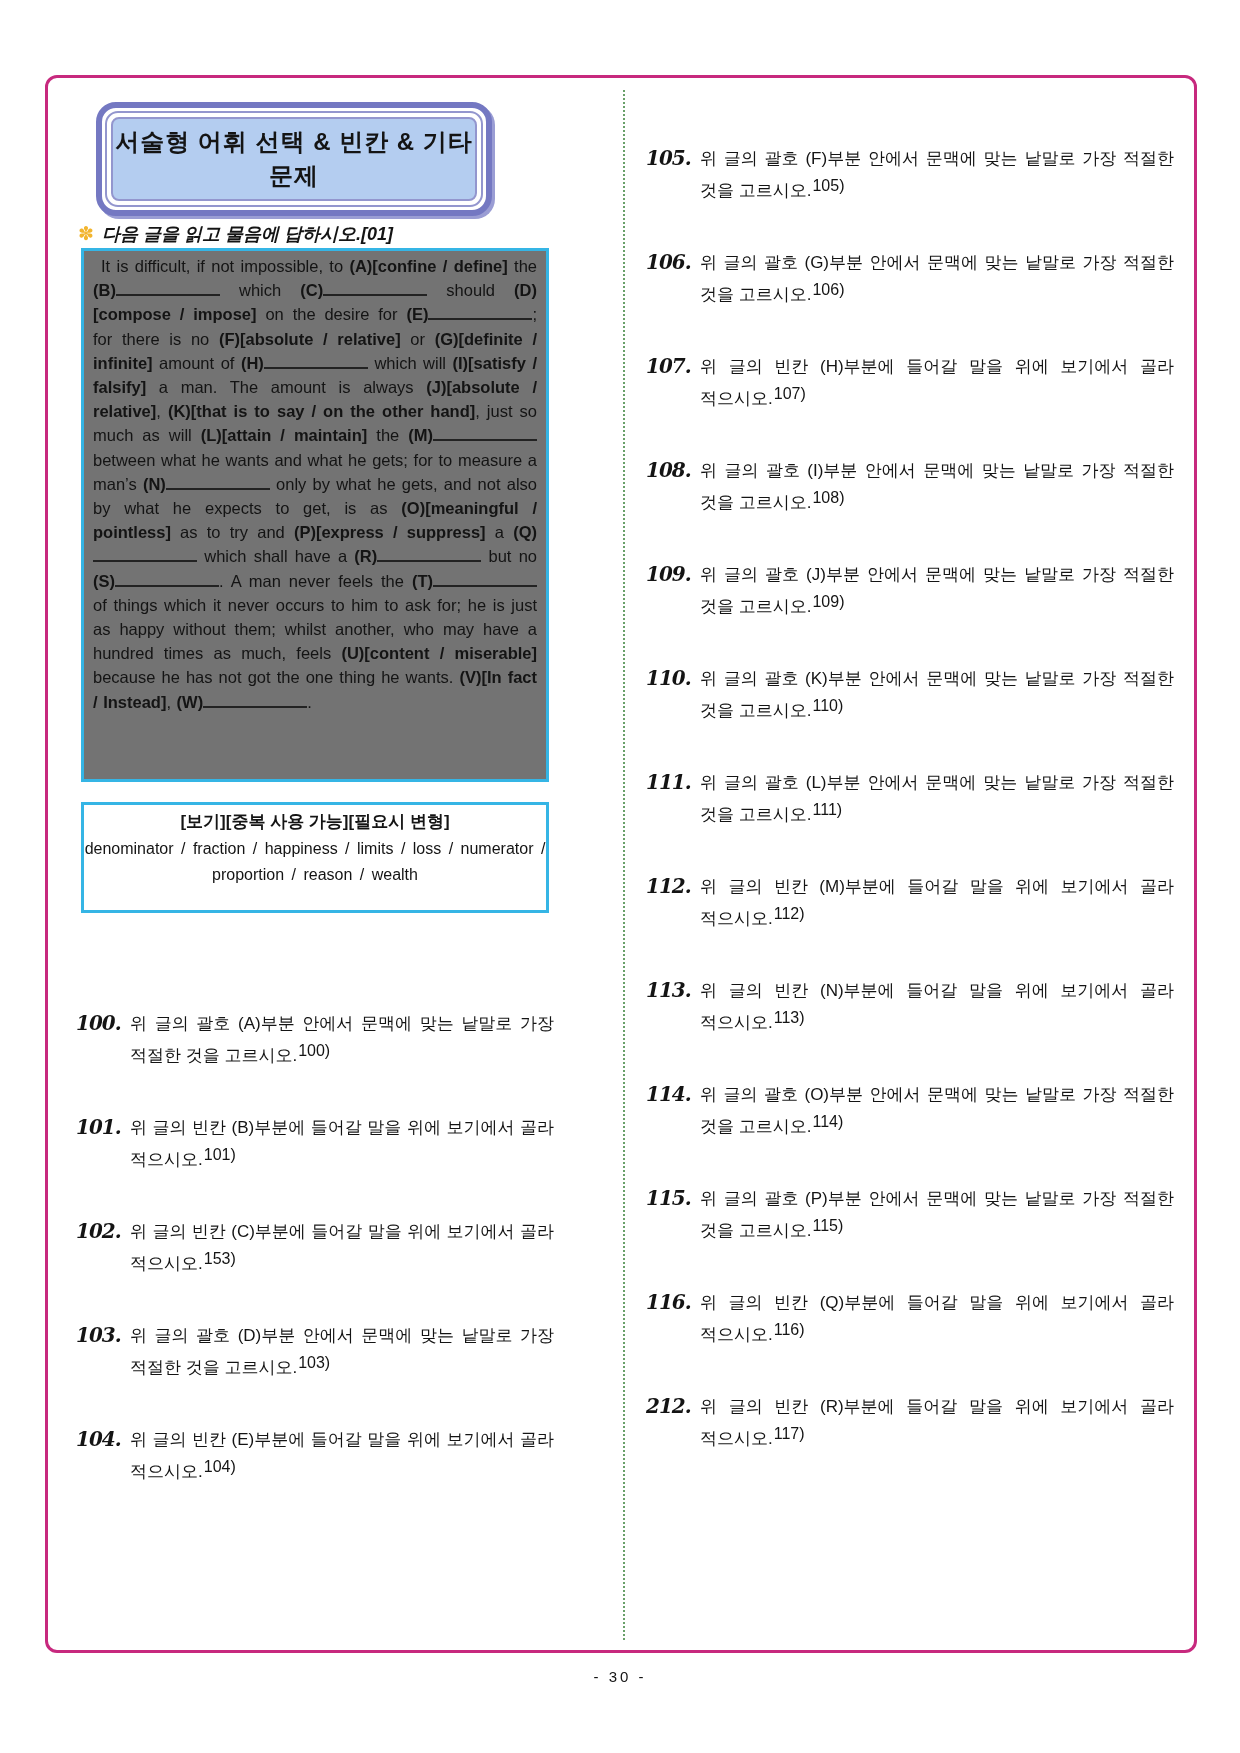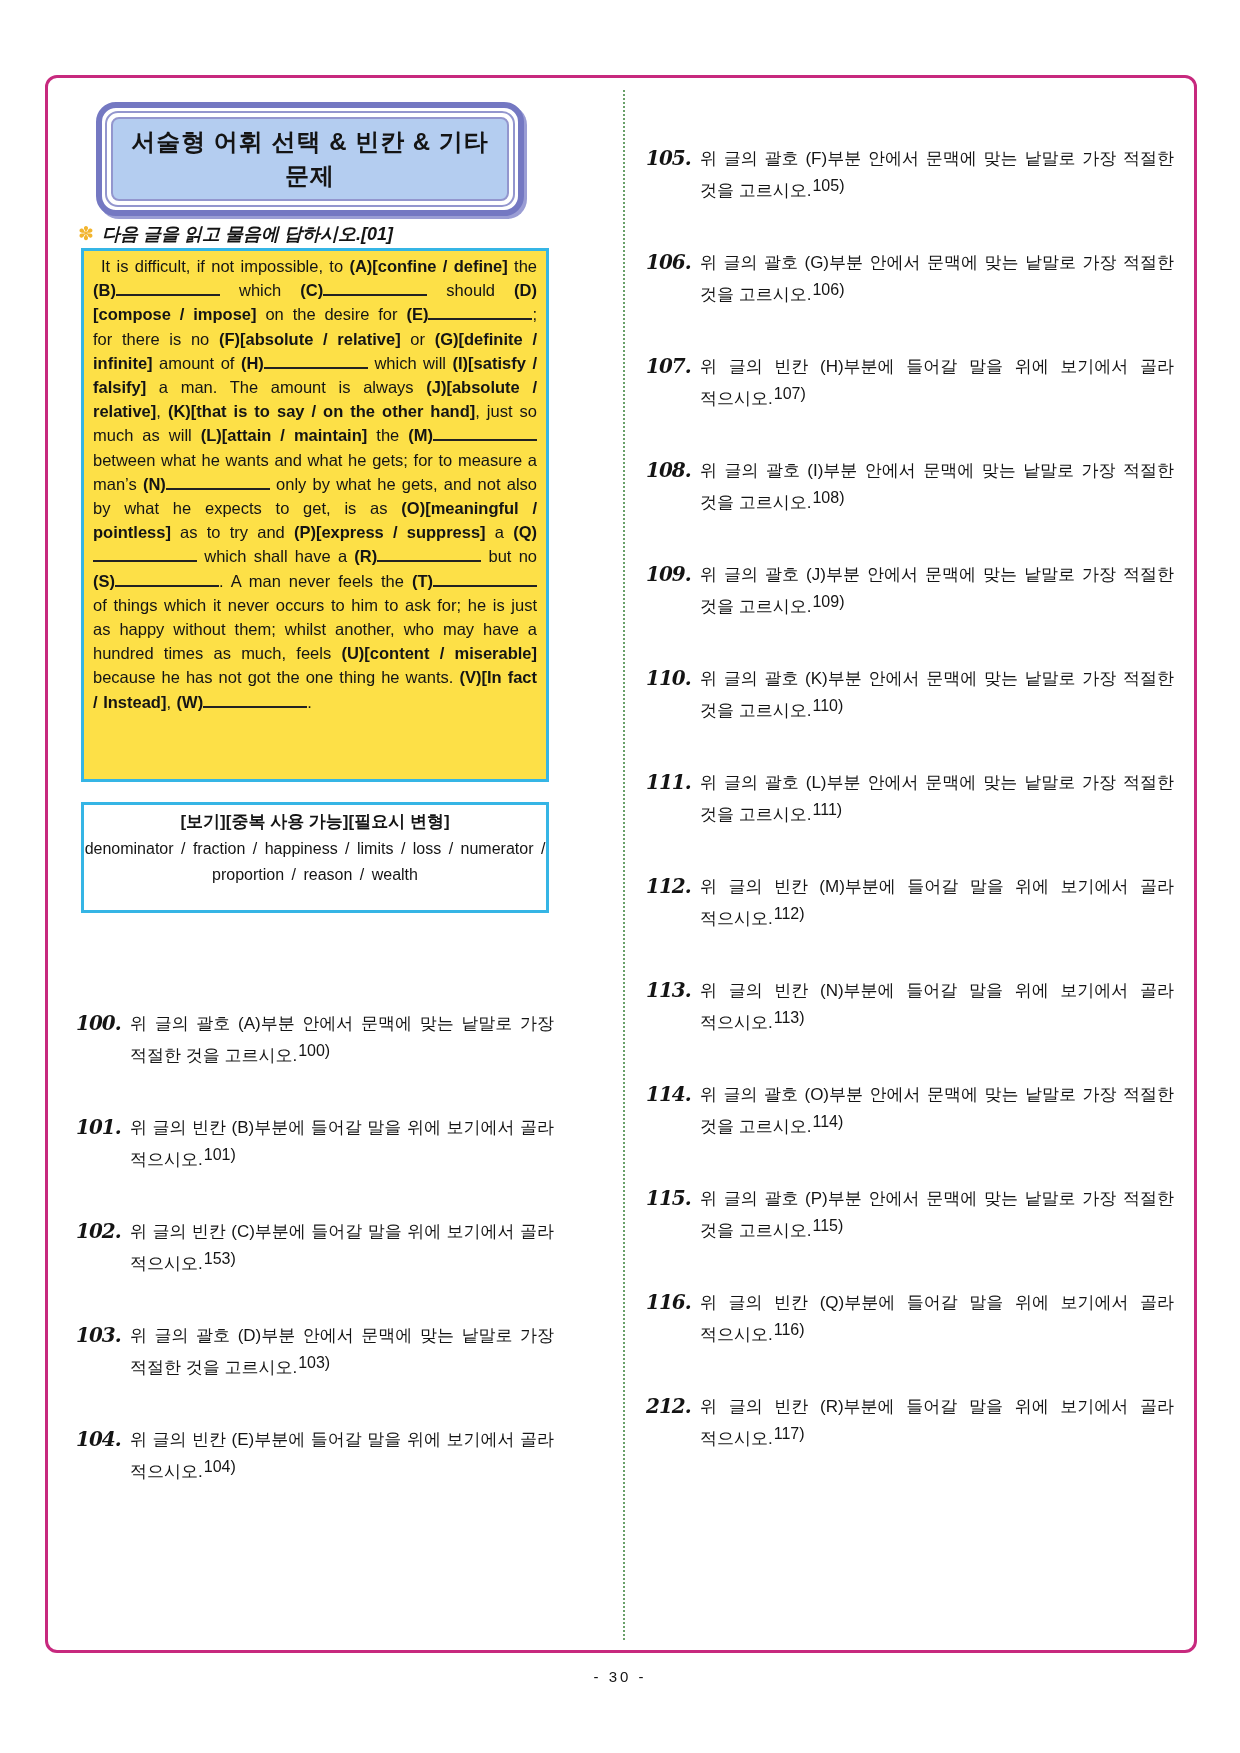--- a/index.html
+++ b/index.html
@@ -6,34 +6,34 @@
   html,body { width:1240px; height:1753px; background:#ffffff;
     font-family:"Liberation Sans","DejaVu Sans",sans-serif; color:#141414; position:relative; overflow:hidden; }
 
   .page-border { position:absolute; left:45px; top:75px; width:1152px; height:1578px;
     border:3px solid #C7297E; border-radius:12px; }
 
   .col-sep { position:absolute; left:575px; top:12px; height:1550px; width:0;
     border-left:2px dotted #69A069; }
 
   
-  .title-outer { position:absolute; left:48px; top:24px; width:428px;
+  .title-outer { position:absolute; left:48px; top:24px; width:396px;
     border:6px solid #7478C2; border-radius:20px; background:#fff; padding:3px;
     box-shadow:3px 3px 0 0 #9A9DD4; }
   .title-mid { border:2px solid #9396CE; border-radius:13px; padding:4px; background:#fff; }
   .title-inner { background:#B4CDF0; border:2px solid #9396CE; border-radius:8px;
     text-align:center; font-weight:bold; font-size:24px; line-height:34px; padding:6px 2px; letter-spacing:1px; }
 
   
   .instruction { position:absolute; left:30px; top:144px; font-weight:bold; font-size:18px;font-style:italic; }
   .flower { color:#F2B52E; font-size:19px; margin-right:8px; }
 
   
   .passage-box { position:absolute; left:33px; top:170px; width:468px; height:534px;
-    border:3px solid #35B5E5; background:#fde047; padding:3px 9px; overflow:hidden; }
+    border:3px solid #35B5E5; background:#737373; padding:3px 9px; overflow:hidden; }
   .passage-text { font-size:16.5px; line-height:24.2px; text-align:justify; text-indent:8px;
     word-spacing:1px; }
   .passage-text b { font-weight:bold; }
   .blank { display:inline-block; width:104px; height:0.85em; border-bottom:2px solid #222; }
 
   
   .example-box { position:absolute; left:33px; top:724px; width:468px; height:111px;
     border:3px solid #35B5E5; background:#fff; text-align:center; padding-top:3px; overflow:hidden; }
   .example-header { font-weight:bold; font-size:17px; line-height:28px; }
   .example-words { font-size:16px; line-height:26px; word-spacing:3px; }

